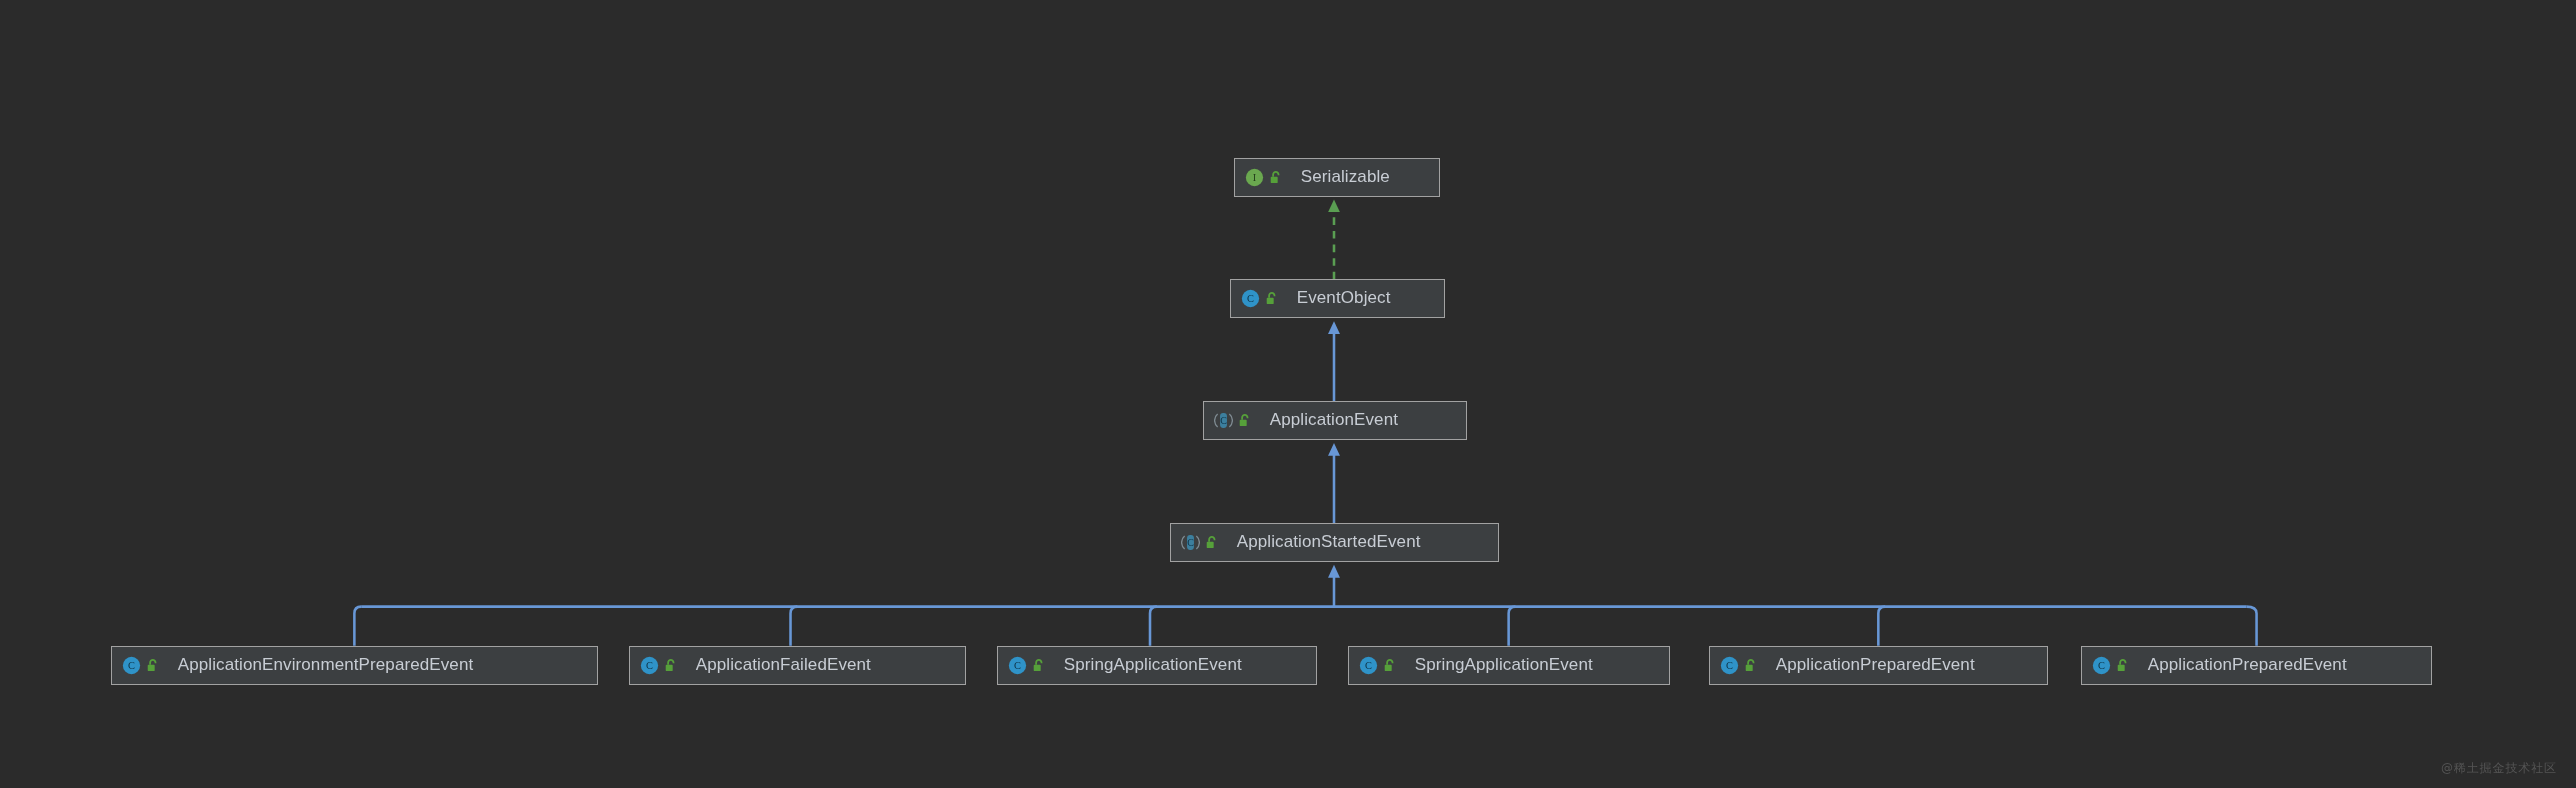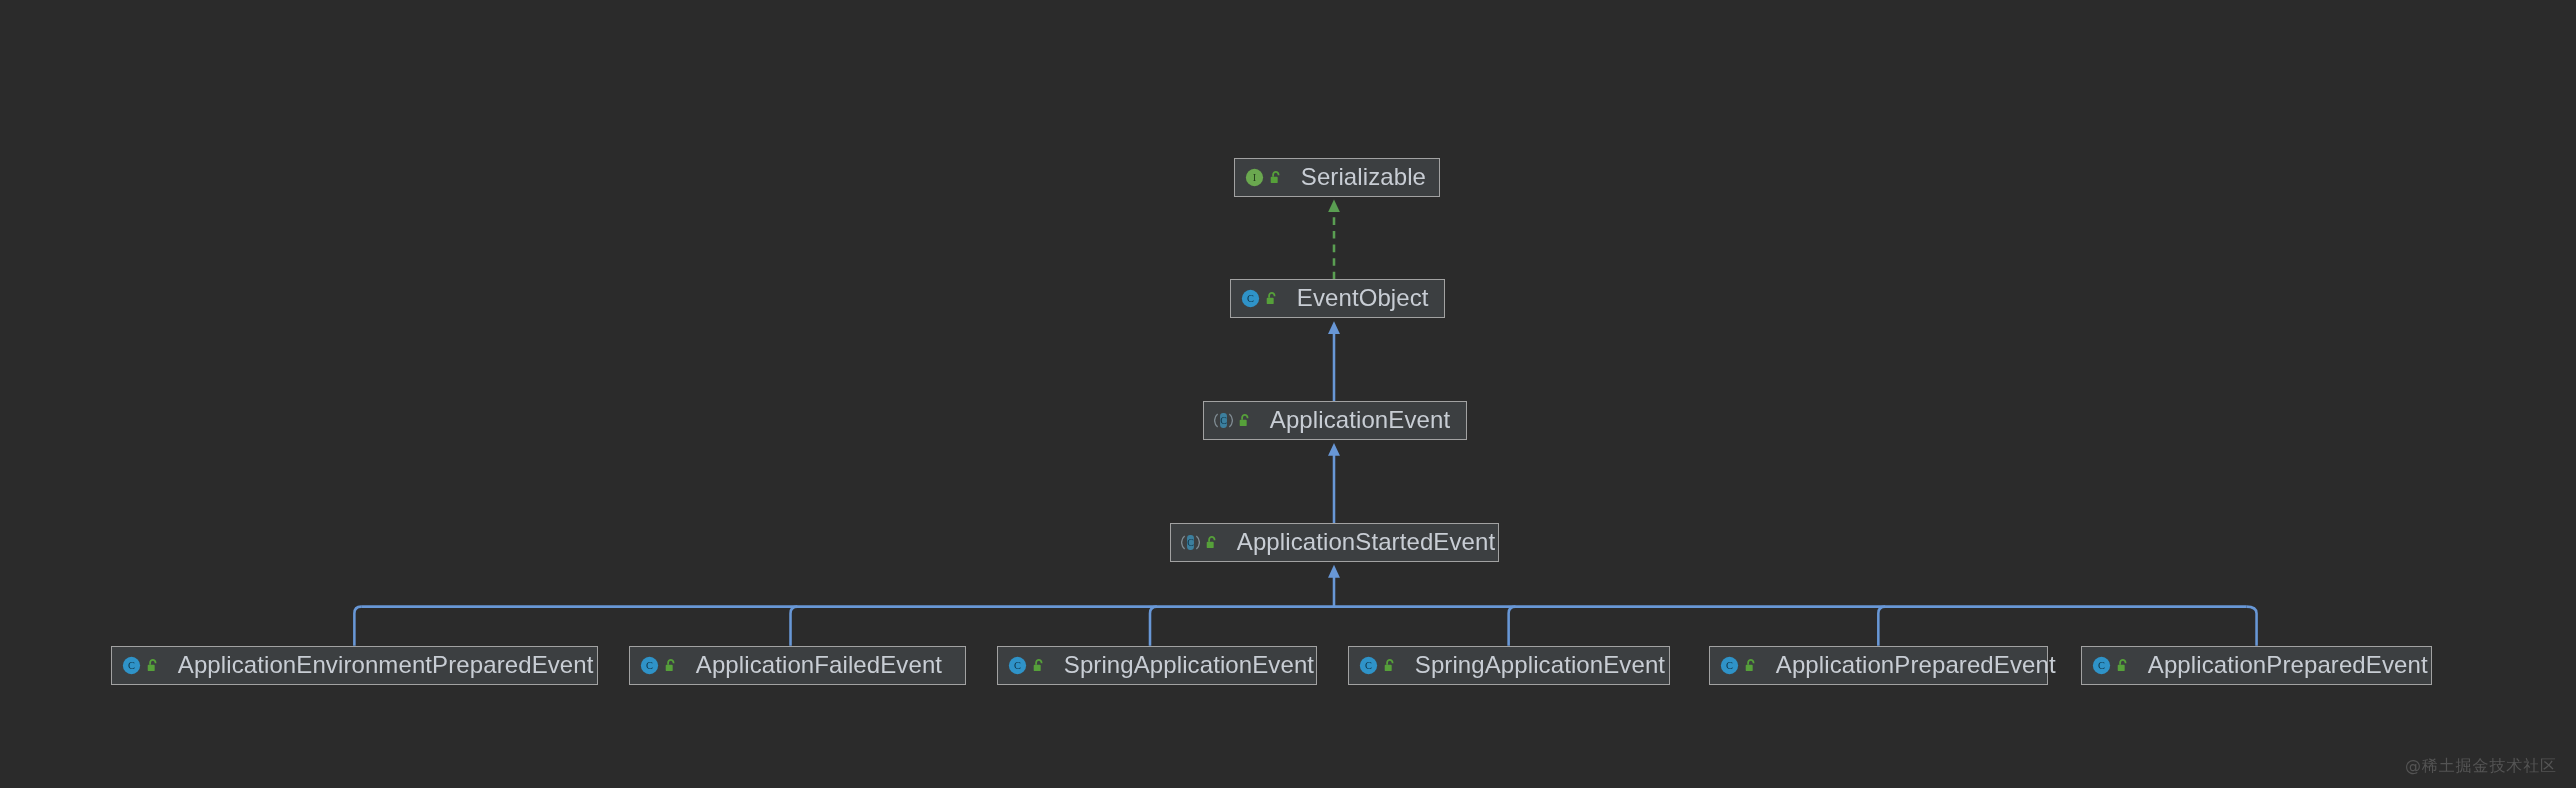--- a/index.html
+++ b/index.html
@@ -52,31 +52,31 @@
   }
   .icon-lock {
     width: 15.3px;
     height: 15.3px;
     display: inline-block;
     margin-left: 4.3px;
     flex: 0 0 auto;
   }
   .node-label {
     color: #c8cdd4;
-    font-size: 24px;
+    font-size: 17px;
     line-height: 20.4px;
     margin-left: 17px;
     letter-spacing: 0.1px;
   }
   .watermark {
     position: absolute;
     right: 19px;
     bottom: 12px;
     color: #545454;
-    font-size: 16px;
+    font-size: 12px;
     font-family: "DejaVu Sans", "Liberation Sans", sans-serif;
     letter-spacing: 0.9px;
     user-select: none;
   }
 </style>
 </head>
 <body>
 
 <div id="canvas">
 

